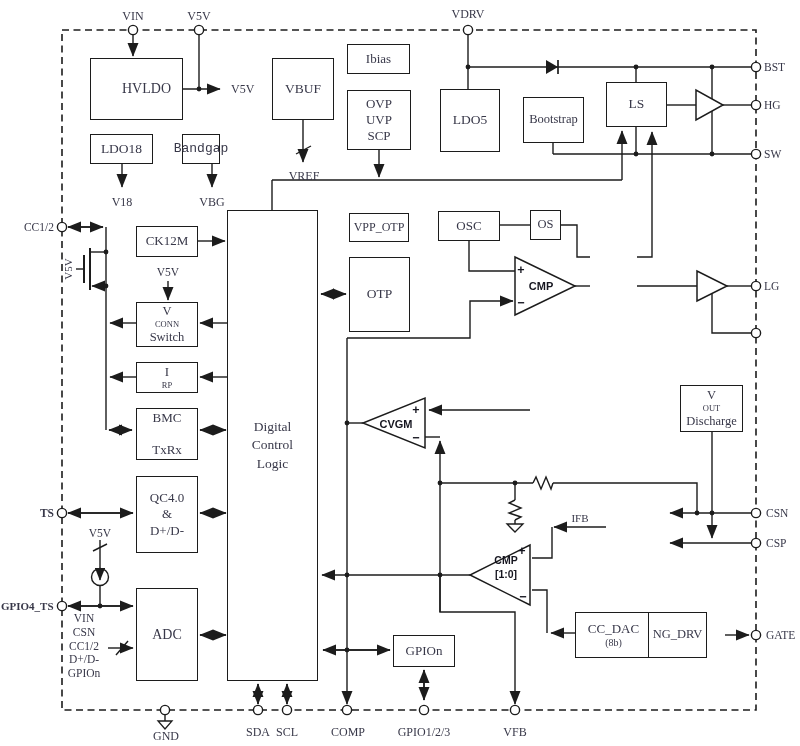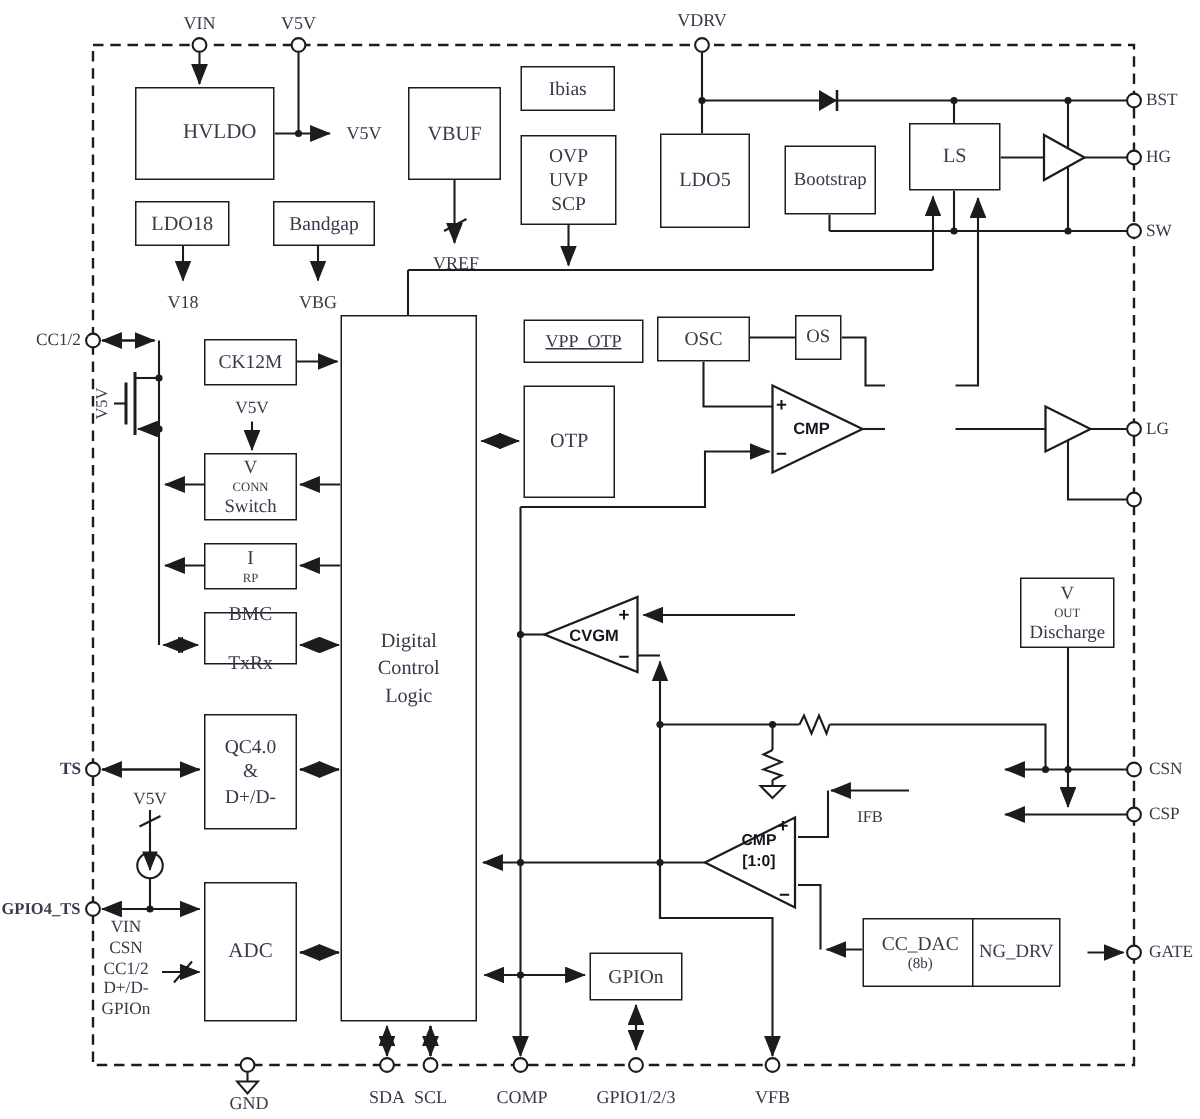--- a/index.html
+++ b/index.html
@@ -194,21 +194,21 @@
     <circle cx="515" cy="710" r="4.6"></circle>
   </g>
 </svg>
 
 <div class="blk" style="left:90px;top:58px;width:93px;height:62px;font-size:14px;padding-left:20px;">
       <span>HVLDO</span>
     </div>
 <div class="blk" style="left:90px;top:134px;width:63px;height:30px;font-size:13.5px;">
       <span>LDO18</span>
     </div>
-<div class="blk" style="left:182px;top:134px;width:68px;height:30px;font-size:13px;">
+<div class="blk" style="left:182px;top:134px;width:38px;height:30px;font-size:13px;font-family:Liberation Mono, monospace;">
       <span>Bandgap</span>
     </div>
 <div class="blk" style="left:272px;top:58px;width:62px;height:62px;font-size:13.5px;">
       <span>VBUF</span>
     </div>
 <div class="blk" style="left:347px;top:44px;width:63px;height:30px;font-size:13px;">
       <span>Ibias</span>
     </div>
 <div class="blk" style="left:347px;top:90px;width:64px;height:60px;font-size:13px;">
   <span>OVP</span>
@@ -233,30 +233,30 @@
         <span class="ss">CONN</span>
       </span>
   <span>Switch</span>
 </div>
 <div class="blk" style="left:136px;top:362px;width:62px;height:31px;font-size:13px;">
   <span>
         <span>I</span>
         <span class="ss">RP</span>
       </span>
 </div>
-<div class="blk" style="left:136px;top:408px;width:62px;height:35px;font-size:13px;gap:16px;">
+<div class="blk" style="left:136px;top:408px;width:62px;height:52px;font-size:13px;gap:16px;">
   <span>BMC</span>
       <span>TxRx</span>
 </div>
 <div class="blk" style="left:227px;top:210px;width:91px;height:471px;font-size:13.5px;line-height:1.35;">
   <span>Digital</span>
       <span>Control</span>
       <span>Logic</span>
 </div>
-<div class="blk" style="left:349px;top:213px;width:80px;height:29px;font-size:12px;text-decoration:underline;">
+<div class="blk" style="left:349px;top:213px;width:60px;height:29px;font-size:12px;">
       <span>VPP_OTP</span>
     </div>
 <div class="blk" style="left:349px;top:257px;width:61px;height:75px;font-size:13.5px;">
       <span>OTP</span>
     </div>
 <div class="blk" style="left:438px;top:211px;width:62px;height:30px;font-size:13px;">
       <span>OSC</span>
     </div>
 <div class="blk" style="left:530px;top:210px;width:31px;height:30px;font-size:12.5px;">
       <span>OS</span>
@@ -321,21 +321,21 @@
 <div class="lbl c" style="left:424px;top:732px;">GPIO1/2/3</div>
 <div class="lbl c" style="left:515px;top:732px;">VFB</div>
 
 <div class="lbl vy" style="left:231px;top:89px;">V5V</div>
 <div class="lbl c" style="left:122px;top:202px;">V18</div>
 <div class="lbl c" style="left:212px;top:202px;">VBG</div>
 <div class="lbl c" style="left:304px;top:176px;">VREF</div>
 <div class="lbl c s115" style="left:168px;top:272px;">V5V</div>
 <div class="lbl rot s11" style="left:68px;top:269px;">V5V</div>
 <div class="lbl c s115" style="left:100px;top:533px;">V5V</div>
-<div class="lbl c s11" style="left:580px;top:545px;">IFB</div>
+<div class="lbl c s11" style="left:580px;top:518px;">IFB</div>
 <div class="adclist">
   <span style="display:block;">VIN</span>
   <span style="display:block;">CSN</span>
   <span style="display:block;">CC1/2</span>
   <span style="display:block;">D+/D-</span>
   <span style="display:block;">GPIOn</span>
 </div>
 
 </div>
 

